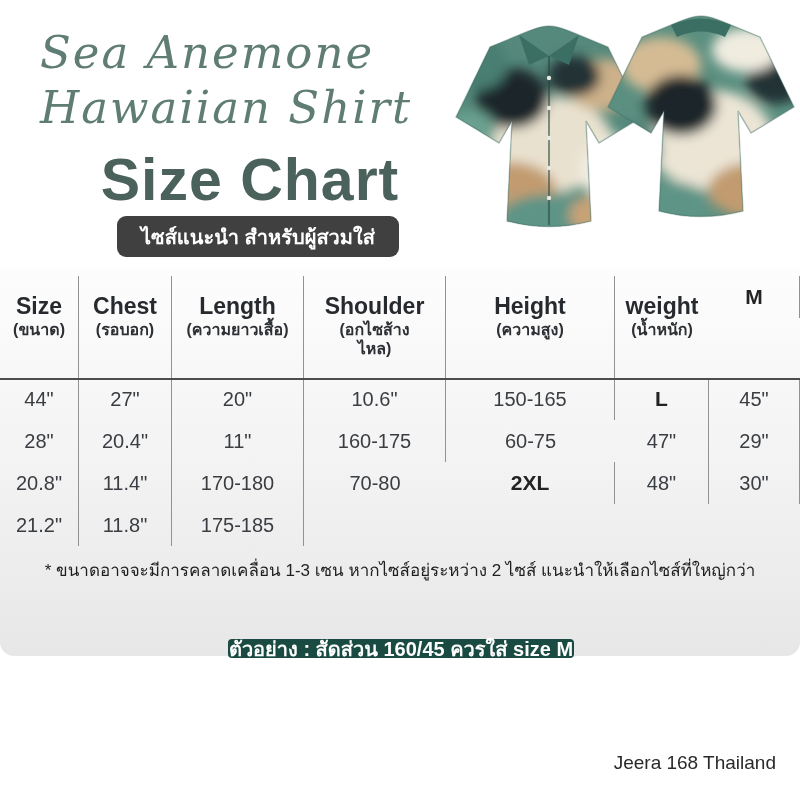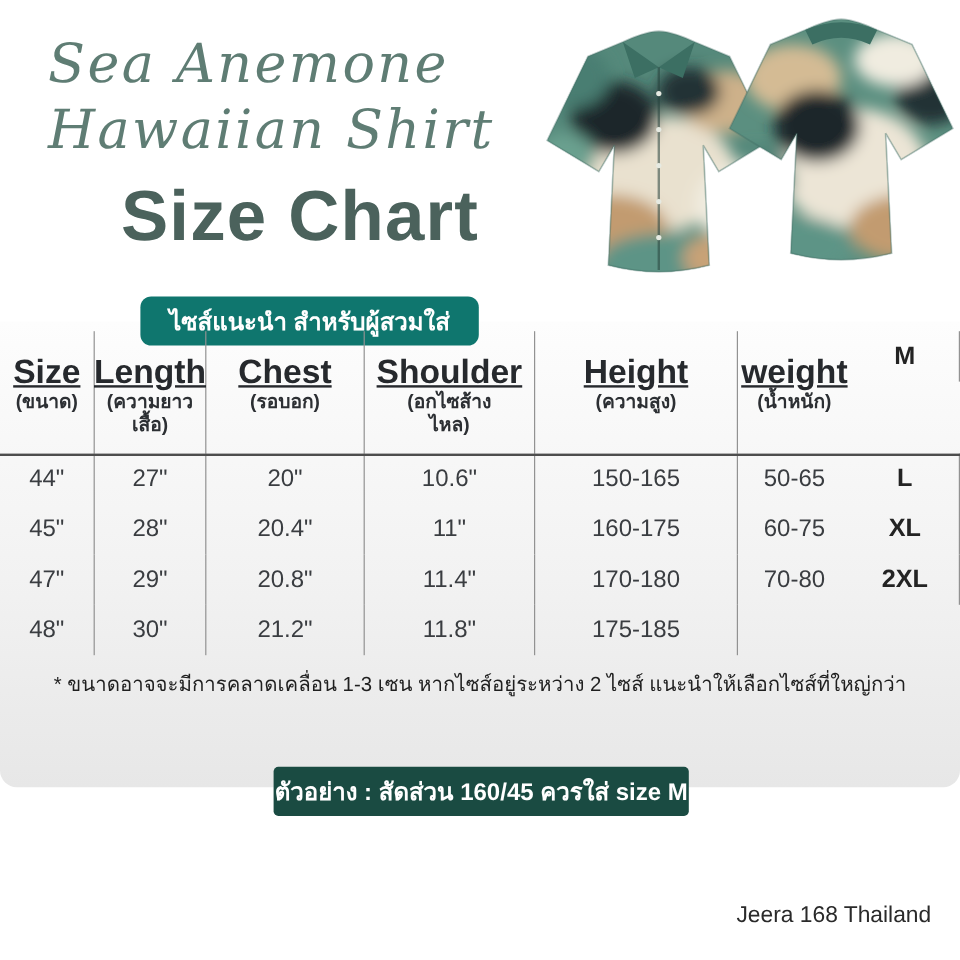--- a/index.html
+++ b/index.html
@@ -27,49 +27,49 @@
     color:#5f7d74; letter-spacing:2px;
   }
   .page-title {
     position:absolute; left:40px; top:146px; width:420px;
     text-align:center;
     font-size:59px; font-weight:bold;
     color:#4b625c; letter-spacing:1px;
   }
   .reco-badge {
     position:absolute; left:117px; top:216px; width:282px; height:41px;
-    background:#0f766e; border-radius:9px;
+    background:#404040; border-radius:9px;
     color:#ffffff; font-size:20px; font-weight:bold;
-    display:flex; align-items:center; justify-content:center;margin-top:31px;
+    display:flex; align-items:center; justify-content:center;
   }
   .shirts { position:absolute; left:450px; top:6px; width:350px; height:236px; }
 
   
   .size-table {
     position:absolute; left:0; top:276px; width:800px;
     display:grid;
     grid-template-columns:79px 93px 132px 142px 169px 94px 91px;
   }
   .th, .td { display:flex; flex-direction:column; align-items:center; justify-content:flex-start; }
   .th { height:102px; padding-top:16px; }
   .td { height:42px; justify-content:center; font-size:20px; color:#3a3d41; }
   .vline { border-right:1px solid #929292; }
-  .th-en { font-size:28px; font-weight:bold; color:#26292d; line-height:1.25;text-decoration:underline; }
+  .th-en { font-size:23px; font-weight:bold; color:#26292d; line-height:1.25; }
   .th-th { font-size:16px; color:#2c2f33; line-height:1.18; text-align:center;font-weight:bold; }
   .size-cell { font-weight:bold; font-size:21px; color:#232323; }
   .header-divider {
     position:absolute; left:0; top:378px; width:800px; height:2px;
     background:#4d4d4d;
   }
   .footnote {
     position:absolute; left:0; top:556px; width:800px;
     text-align:center; font-size:17px; color:#1f1f1f;
   }
   .example-badge {
-    position:absolute; left:228px; top:639px; width:346px; height:41px;
+    position:absolute; left:228px; top:639px; width:346px; height:19px;
     background:#1a4b42; border-radius:4px;
     color:#ffffff; font-size:20px; font-weight:bold;
     display:flex; align-items:center; justify-content:center;
   }
   .footer-brand {
     position:absolute; right:24px; top:752px;
     font-size:19px; color:#2a2a2a;
   }
 </style>
 </head>
@@ -147,26 +147,26 @@
   </svg>
 </div>
 
 <div class="size-table">
 
   <div class="th vline">
     <div class="th-en">Size</div>
     <div class="th-th">(ขนาด)</div>
   </div>
   <div class="th vline">
+    <div class="th-en">Chest</div>
+    <div class="th-th">(รอบอก)</div>
+  </div>
+  <div class="th vline">
     <div class="th-en">Length</div>
     <div class="th-th">(ความยาวเสื้อ)</div>
-  </div>
-  <div class="th vline">
-    <div class="th-en">Chest</div>
-    <div class="th-th">(รอบอก)</div>
   </div>
   <div class="th vline">
     <div class="th-en">Shoulder</div>
     <div class="th-th">
       <span>(อกไซส้าง</span><br>
       <span>ไหล)</span>
     </div>
   </div>
   <div class="th vline">
     <div class="th-en">Height</div>
@@ -176,31 +176,29 @@
     <div class="th-en">weight</div>
     <div class="th-th">(น้ำหนัก)</div>
   </div>
 
   <div class="td vline size-cell">M</div>
   <div class="td vline">44"</div>
   <div class="td vline">27"</div>
   <div class="td vline">20"</div>
   <div class="td vline">10.6"</div>
   <div class="td vline">150-165</div>
-  <div class="td">50-65</div>
 
   <div class="td vline size-cell">L</div>
   <div class="td vline">45"</div>
   <div class="td vline">28"</div>
   <div class="td vline">20.4"</div>
   <div class="td vline">11"</div>
   <div class="td vline">160-175</div>
   <div class="td">60-75</div>
 
-  <div class="td vline size-cell">XL</div>
   <div class="td vline">47"</div>
   <div class="td vline">29"</div>
   <div class="td vline">20.8"</div>
   <div class="td vline">11.4"</div>
   <div class="td vline">170-180</div>
   <div class="td">70-80</div>
 
   <div class="td vline size-cell">2XL</div>
   <div class="td vline">48"</div>
   <div class="td vline">30"</div>

